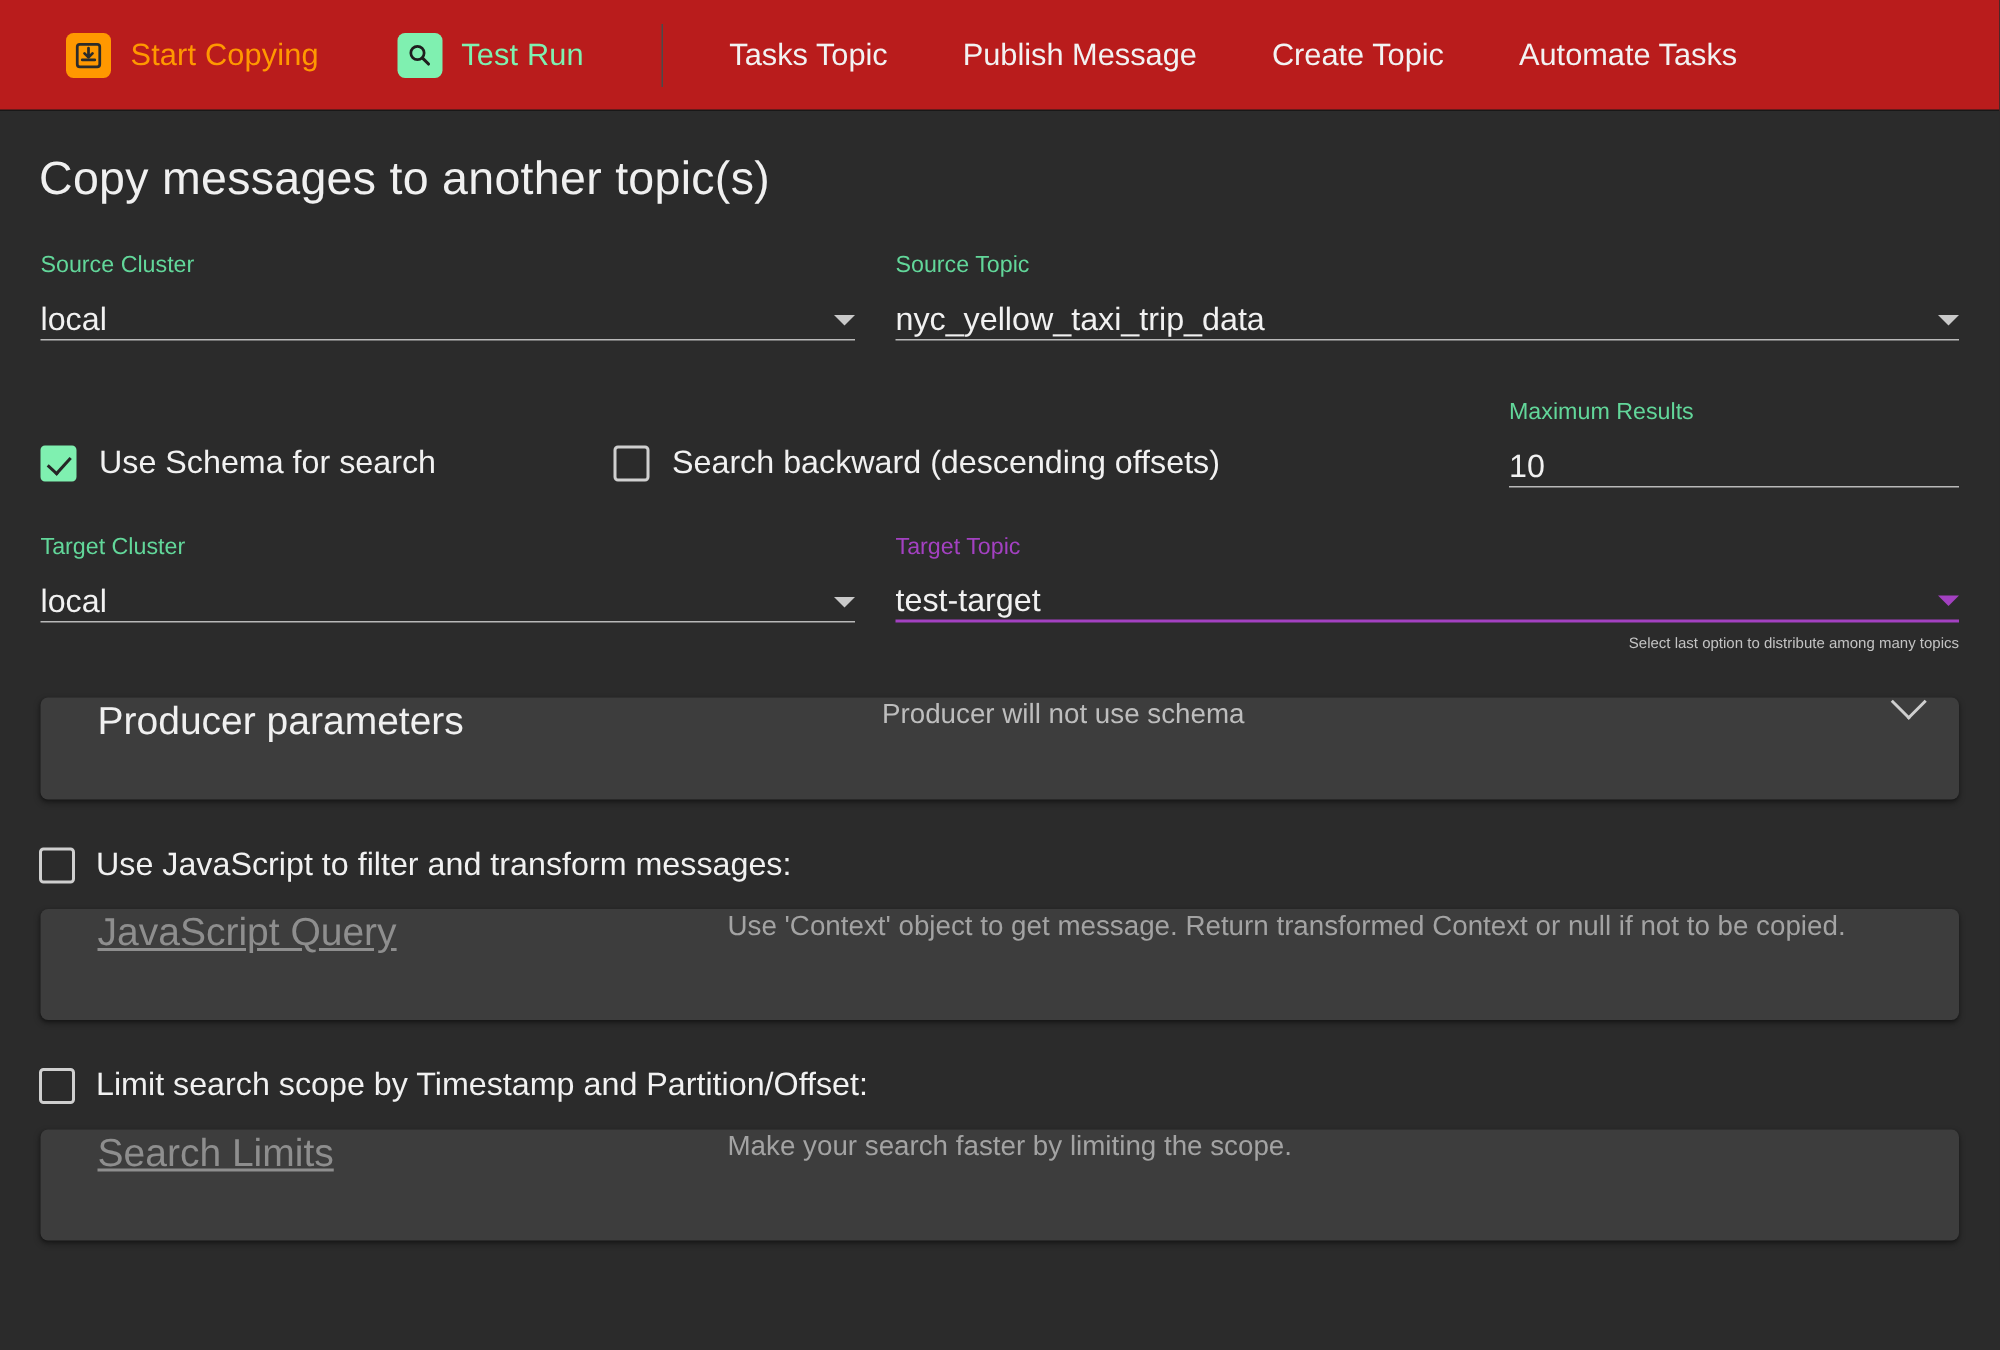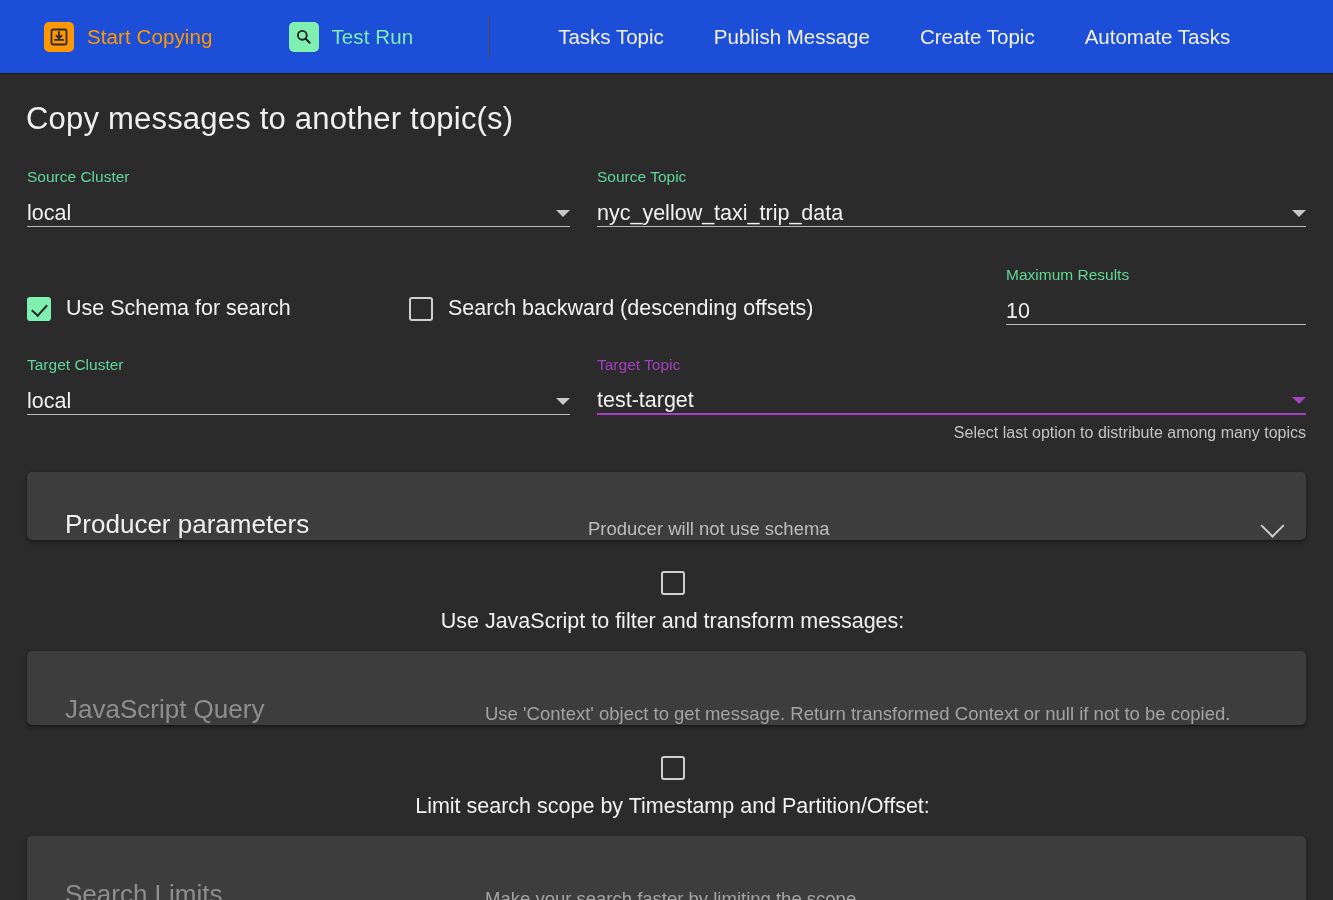--- a/index.html
+++ b/index.html
@@ -9,26 +9,25 @@
     height: 900px;
     background: #2b2b2b;
     font-family: "Liberation Sans", sans-serif;
     color: #e8e8e8;
     overflow: hidden;
   }
 
   
   .topbar {
     height: 74px;
-    background: #1d4ed8;
+    background: #b91c1c;
     display: flex;
     align-items: center;
     padding-left: 44px;
     border-bottom: 1px solid #181818;
-    gap: 24px;
   }
 
   .nav-action {
     display: flex;
     align-items: center;
     gap: 13px;
     margin-right: 52px;
     cursor: pointer;
     user-select: none;
   }
@@ -126,21 +125,21 @@
     border-right: 7px solid transparent;
     border-top: 7px solid #c9c9c9;
     margin-bottom: 9px;
     flex: none;
     cursor: pointer;
   }
   .caret.purple { border-top-color: #a341c1; }
 
   .hint {
     text-align: right;
-    font-size: 16px;
+    font-size: 10px;
     color: #c3c3c3;
     margin-top: 9px;
   }
 
   
   .check-row {
     display: flex;
     align-items: flex-end;
     padding: 0 13px;
     margin-top: 39px;
@@ -183,21 +182,21 @@
   .cb-slot-2 { flex: 1; }
   .max-results { width: 300px; flex: none; margin-left: 12px; }
 
   
   .panel {
     margin: 30px 13px 0 13px;
     background: #3d3d3d;
     border-radius: 5px;
     height: 68px;
     display: flex;
-    align-items: flex-end;
+    align-items: flex-start;
     padding: 0 25px 0 38px;
     box-shadow: 0 2px 4px rgba(0,0,0,.35), 0 1px 2px rgba(0,0,0,.25);
     cursor: pointer;
     user-select: none;
   }
   .panel.disabled { cursor: default; }
 
   .panel-title {
     font-size: 26px;
     color: #f0f0f0;
@@ -224,26 +223,25 @@
   }
 
   
   .standalone-check {
     display: flex;
     align-items: center;
     gap: 14px;
     margin: 31px 0 0 12px;
     cursor: pointer;
     user-select: none;
-    flex-direction: column;
   }
   .standalone-check .cbox-label { font-size: 21.5px; }
 
   .panel-sm { height: 74px; margin-top: 17px; }
-  .panel-sm .panel-title { width: 420px; }
+  .panel-sm .panel-title { width: 420px; text-decoration: underline; }
 </style>
 </head>
 <body>
 
 <div class="topbar">
 
   <div class="nav-action">
     <span class="nav-icon orange">
       <svg width="20" height="20" viewBox="0 0 24 24" aria-hidden="true">
         <path d="M5 3h14a2 2 0 0 1 2 2v14a2 2 0 0 1-2 2H5a2 2 0 0 1-2-2V5a2 2 0 0 1 2-2z" fill="none" stroke="#2b2b2b" stroke-width="2.2"></path>

